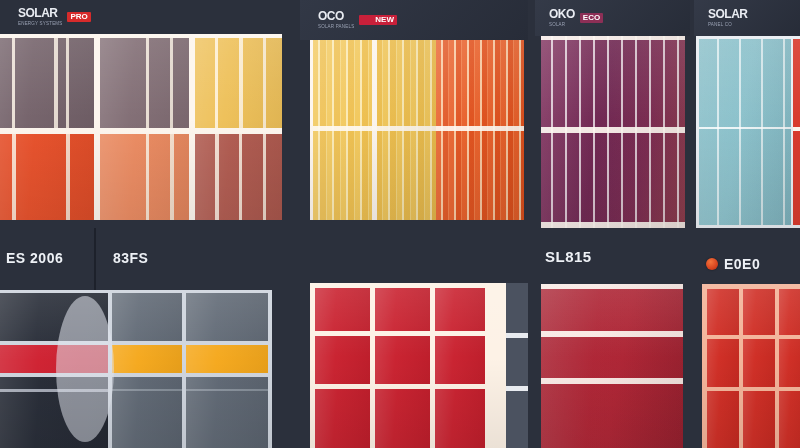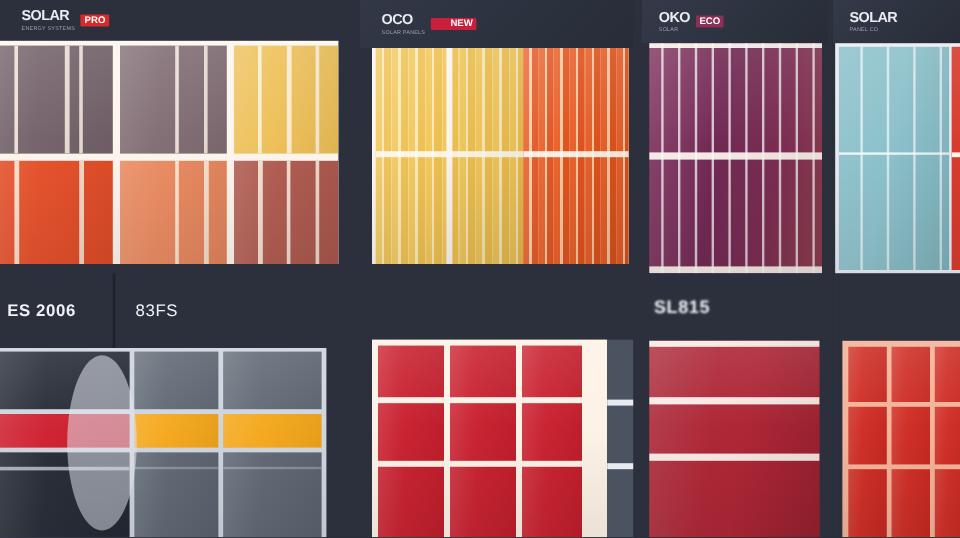--- a/index.html
+++ b/index.html
@@ -126,21 +126,21 @@
         <div class="stripe" style="left:68px;width:3px;"></div>
         <div class="gloss"></div>
       </div>
       <div class="sheen"></div>
     </div>
   </div>
 
   <div class="panel" style="left:0;top:228px;width:288px;height:220px;">
     <div class="hdr" style="height:62px;">
       <div style="position:absolute;left:6px;top:22px;font-size:14px;font-weight:700;color:#eef1f6;filter:blur(.5px);letter-spacing:.5px;">ES 2006</div>
-      <div style="position:absolute;left:113px;top:22px;font-size:14px;font-weight:400;color:#eef1f6;filter:blur(.6px);letter-spacing:.5px;">83FS</div>
+      <div style="position:absolute;left:113px;top:22px;font-size:14px;font-weight:700;color:#eef1f6;filter:blur(.6px);letter-spacing:.5px;">83FS</div>
       <div class="panel-sep" style="left:94px;top:0;width:2px;height:62px;"></div>
     </div>
 
     <div class="plate" style="left:0;top:62px;width:272px;height:158px;background:#cfd5de;">
 
       <div class="cell" style="left:-4px;top:3px;width:112px;height:48px;background:#262b36;">
           <div class="gloss"></div>
         </div>
       <div class="cell" style="left:112px;top:3px;width:70px;height:48px;background:#5f6874;">
           <div class="gloss"></div>
@@ -326,20 +326,26 @@
         <div class="gloss"></div>
       </div>
       <div class="cell" style="left:97px;top:3px;width:9px;height:186px;background:#d83b2e;">
         <div class="hline" style="top:88px;height:4px;background:#fdf6ee;"></div>
       </div>
       <div class="sheen"></div>
     </div>
   </div>
 
   <div class="panel" style="left:694px;top:228px;width:106px;height:220px;">
+    <div class="hdr" style="height:56px;">
+      <div class="hdr-inner" style="padding-left:12px;gap:6px;margin-top:16px;">
+        <div class="logo-dot"></div>
+        <div style="font-size:14px;font-weight:700;color:#eef1f6;filter:blur(.6px);letter-spacing:.5px;">E0E0</div>
+      </div>
+    </div>
 
     <div class="plate" style="left:8px;top:56px;width:98px;height:164px;background:#f3b49a;">
       <div class="cell" style="left:5px;top:5px;width:32px;height:46px;background:#cf2c23;">
           <div class="gloss"></div>
         </div>
       <div class="cell" style="left:41px;top:5px;width:32px;height:46px;background:#cf2c23;">
           <div class="gloss"></div>
         </div>
       <div class="cell" style="left:77px;top:5px;width:28px;height:46px;background:#cf2c23;">
           <div class="gloss"></div>

